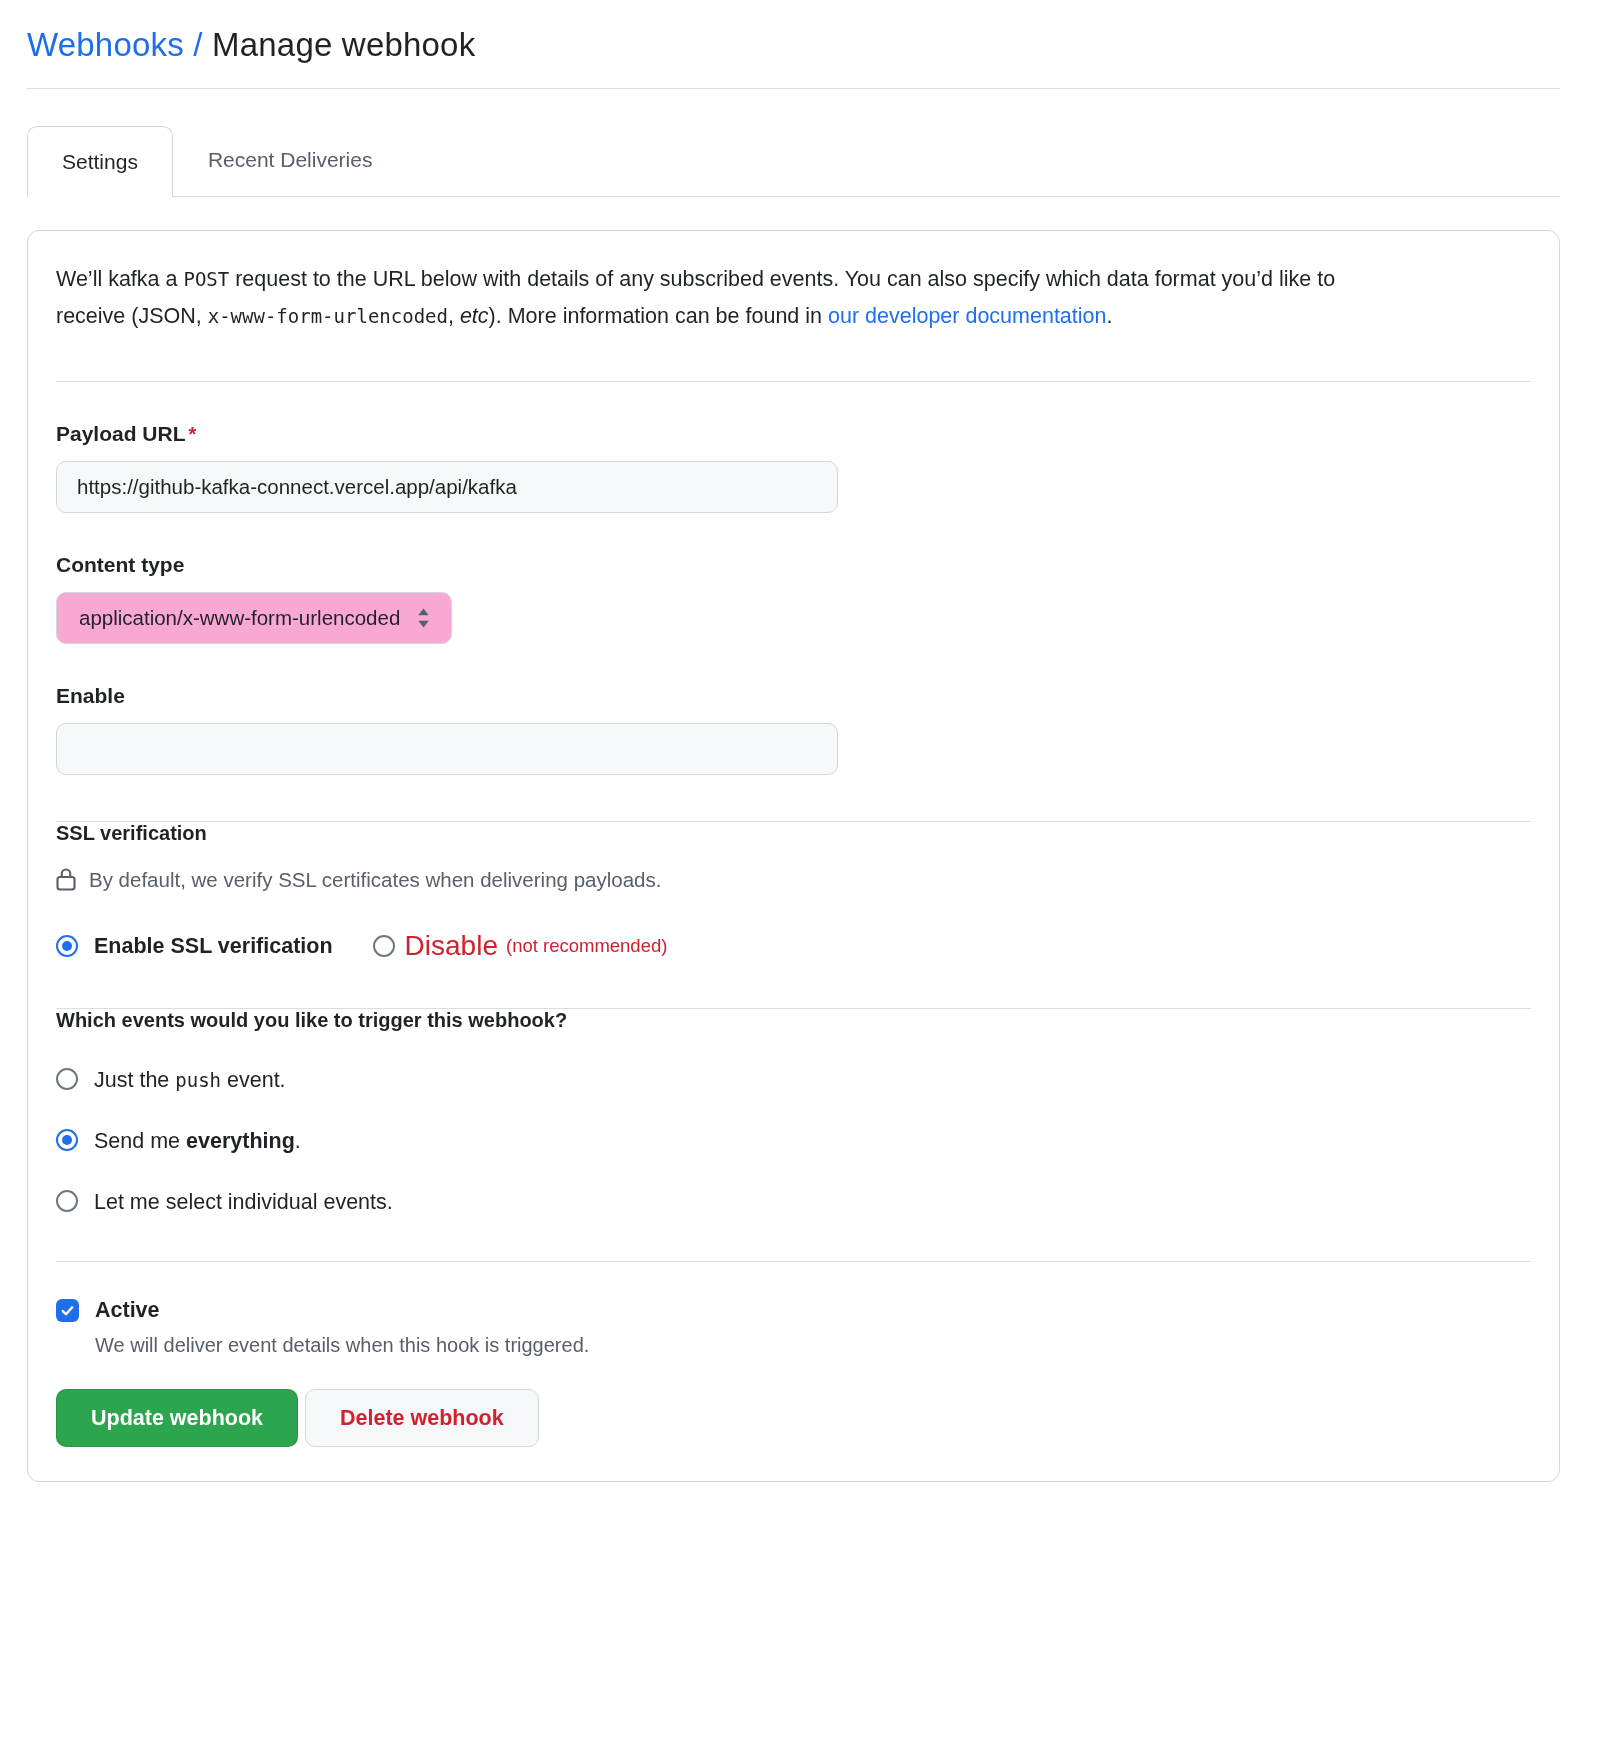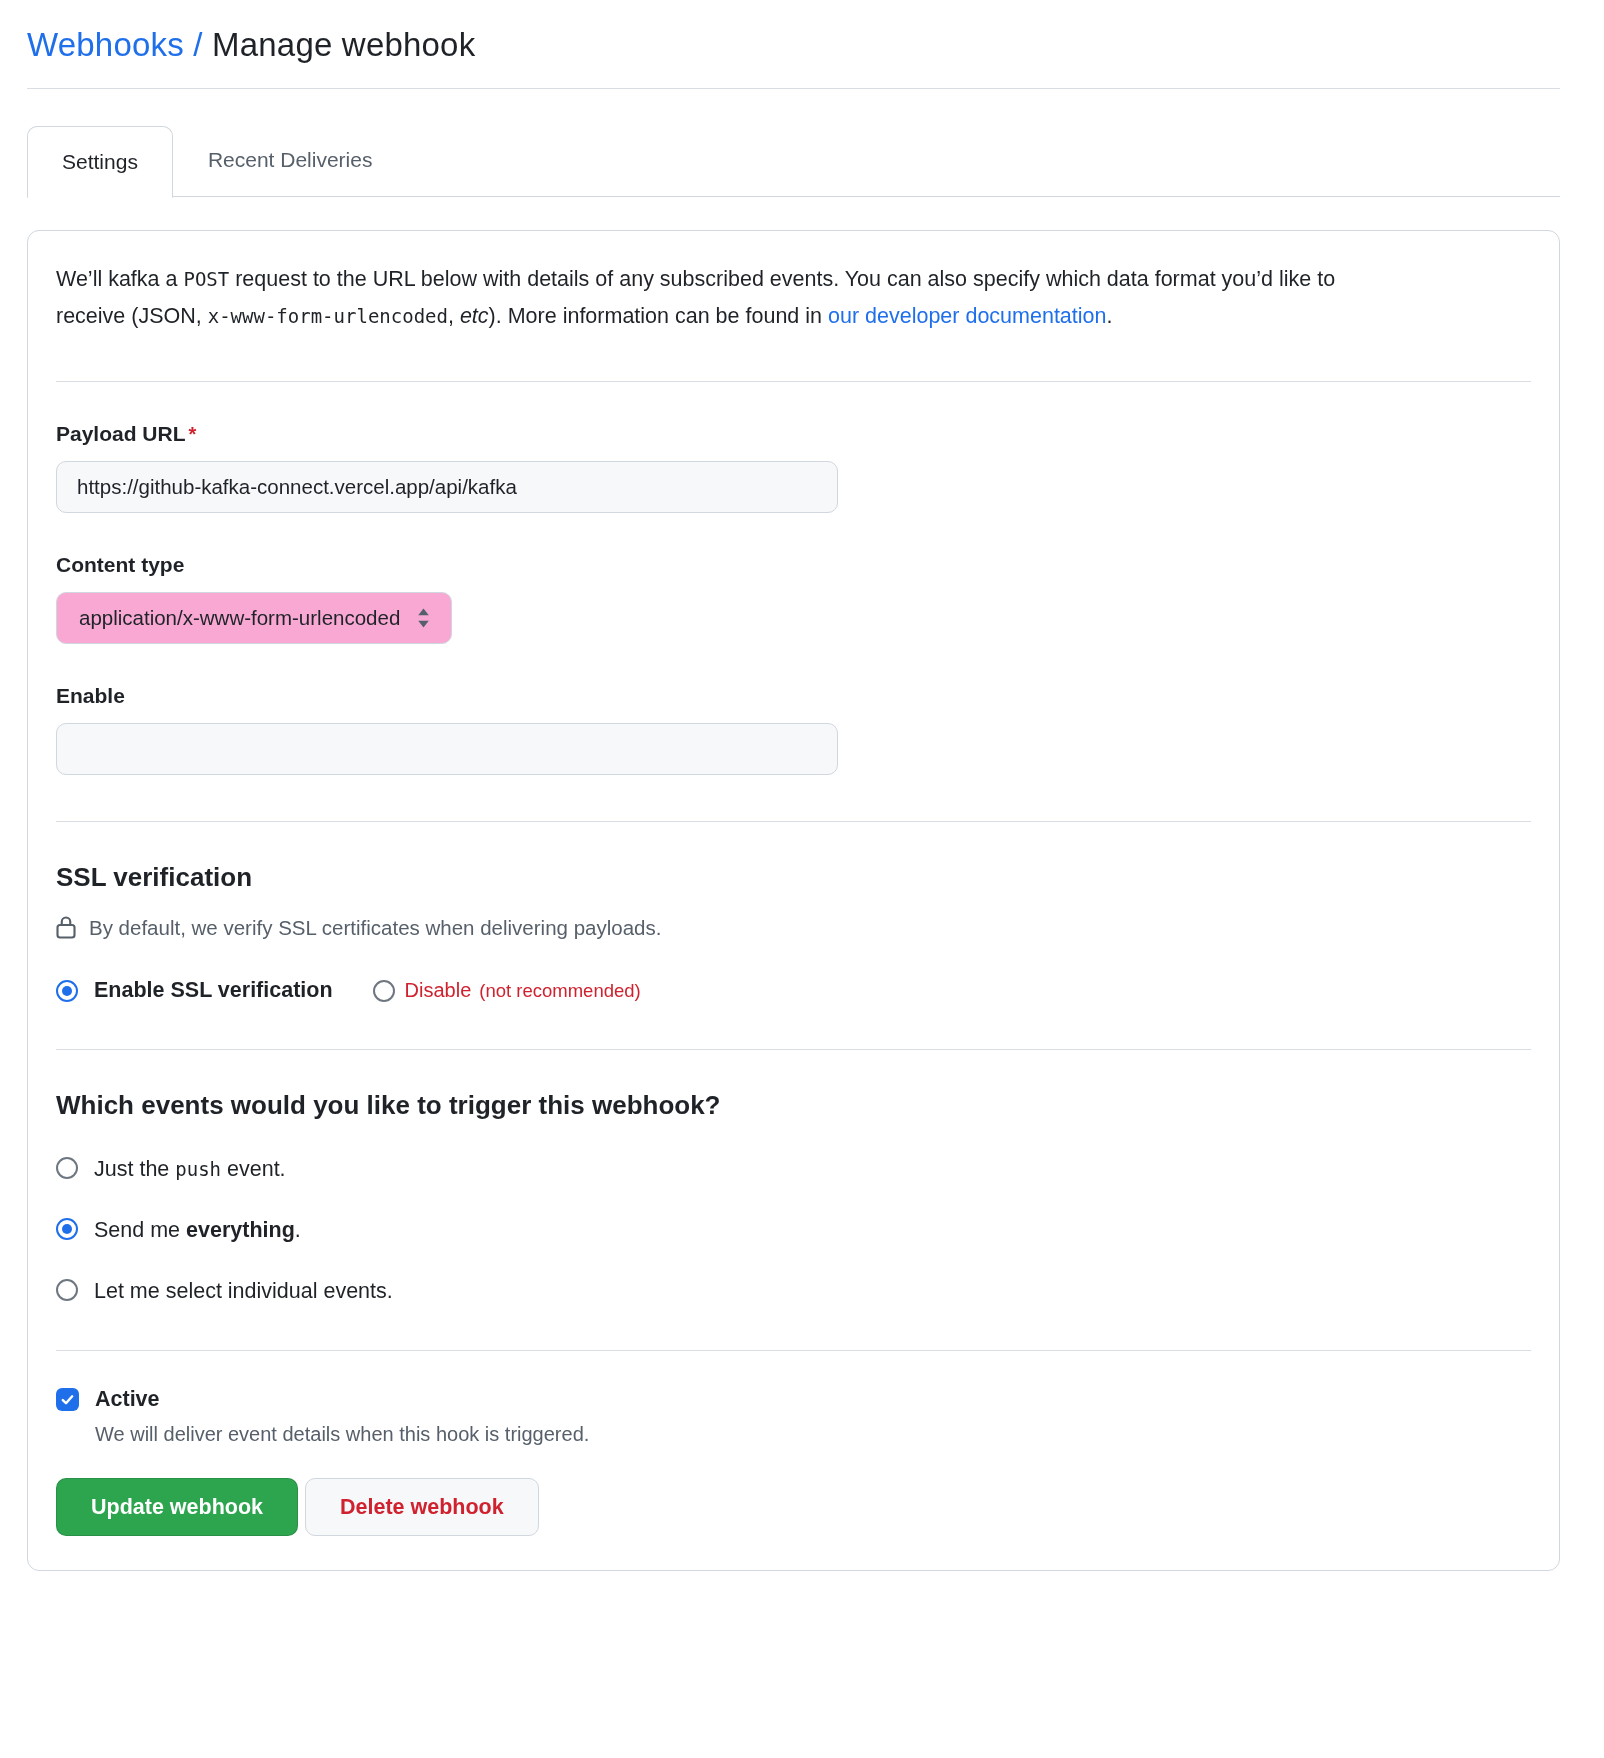--- a/index.html
+++ b/index.html
@@ -49,39 +49,39 @@
     background: #f6f8fa; border: 1.5px solid #d0d7de; border-radius: 10px;
     font-size: 20.5px; color: #1f2328; padding: 0 20px;
     font-family: "Liberation Sans", "DejaVu Sans", sans-serif; outline: none;
   }
   .select {
     margin-top: 15px; height: 52px; display: inline-flex; align-items: center; gap: 16px;
     background: #f9a8d4; border: 1.5px solid #d0d7de; border-radius: 10px;
     padding: 0 20px 0 22px; font-size: 20.5px; cursor: pointer;
   }
 
-  .section-heading { margin-top: 40px; font-size: 26px; font-weight: 700; }
+  .section-heading { font-size: 20px; font-weight: 700; }
   .ssl-note { margin-top: 22px; display: flex; align-items: center; gap: 13px; color: #57606a; font-size: 20.5px; }
 
   .radio-row { margin-top: 38px; display: flex; align-items: center; }
   .option-row { margin-top: 36px; display: flex; align-items: flex-start; font-size: 21.5px; }
   .radio {
     width: 22px; height: 22px; border-radius: 50%;
     border: 2px solid #6e7781; background: #fff; flex: 0 0 auto;
     position: relative; cursor: pointer;
   }
   .radio.checked { border: 2.5px solid #1f6feb; }
   .radio.checked::after {
     content: ""; position: absolute; left: 50%; top: 50%;
     width: 10px; height: 10px; border-radius: 50%;
     background: #1f6feb; transform: translate(-50%, -50%);
   }
   .radio-label { margin-left: 16px; cursor: pointer; }
   .bold-label { font-size: 21.5px; font-weight: 700; }
-  .danger-label { color: #cf222e; font-size: 20px; margin-left: 10px; cursor: pointer; }
+  .danger-label { color: #cf222e; font-size: 28px; margin-left: 10px; cursor: pointer; }
   .danger-note { color: #cf222e; font-size: 18.5px; margin-left: 8px; }
   .disable-group { margin-left: 40px; display: flex; align-items: center; }
   .strong { font-weight: 700; }
 
   .active-row { margin-top: 36px; display: flex; align-items: center; }
   .checkbox {
     width: 23px; height: 23px; border-radius: 6px; background: #1f6feb;
     display: flex; align-items: center; justify-content: center; cursor: pointer; flex: 0 0 auto;
   }
   .active-desc { margin-top: 11px; margin-left: 39px; color: #57606a; font-size: 20px; }

